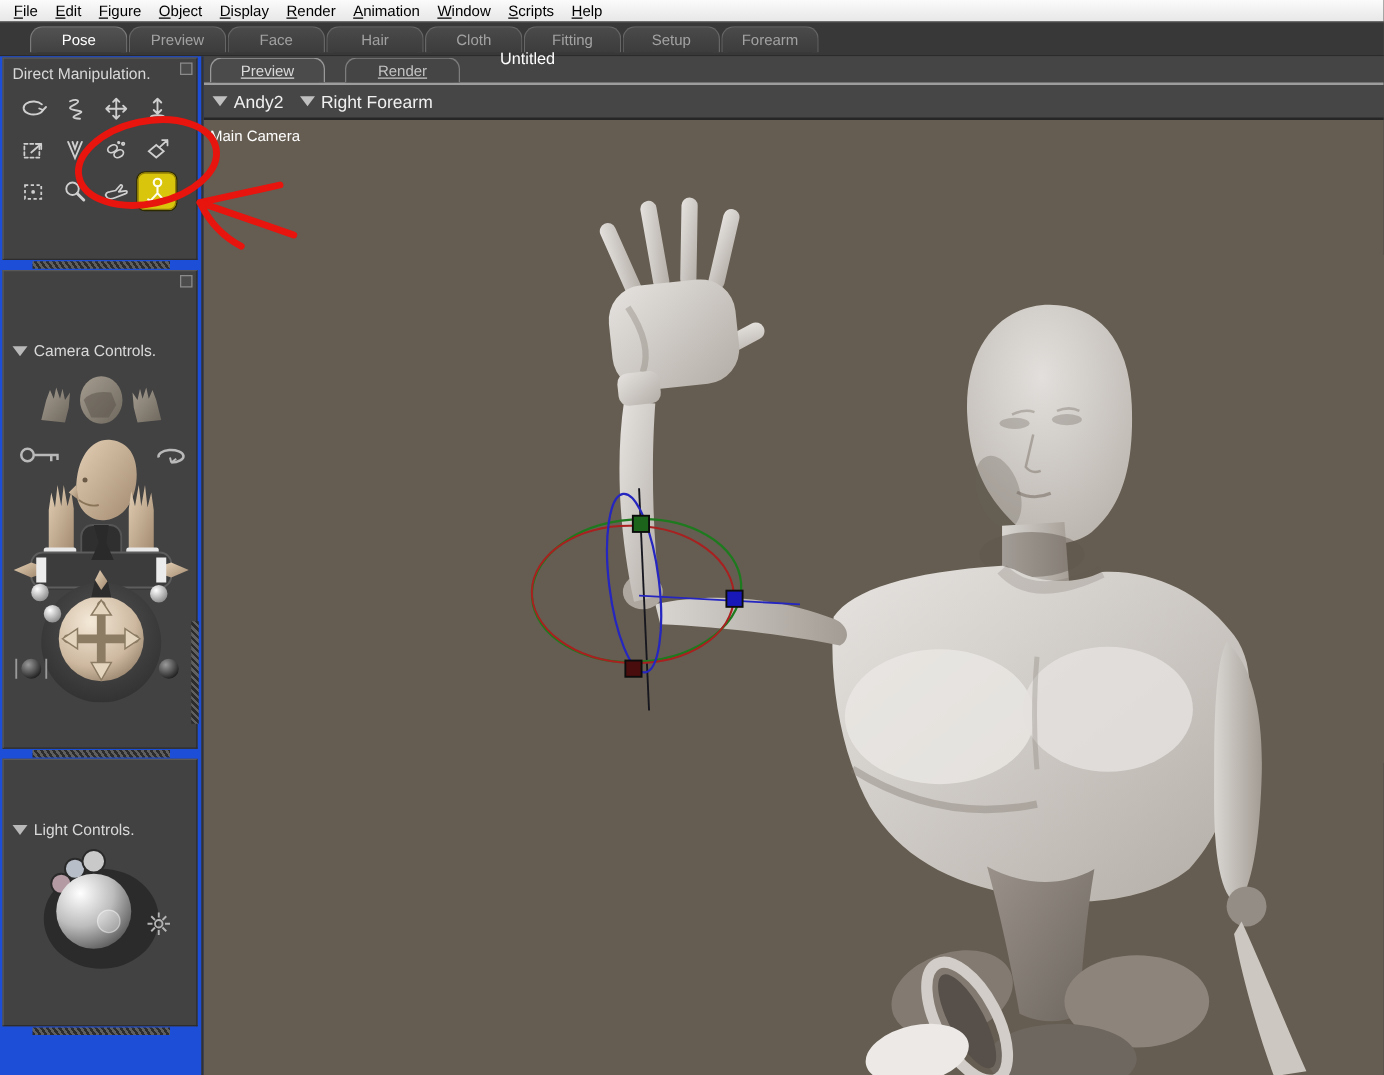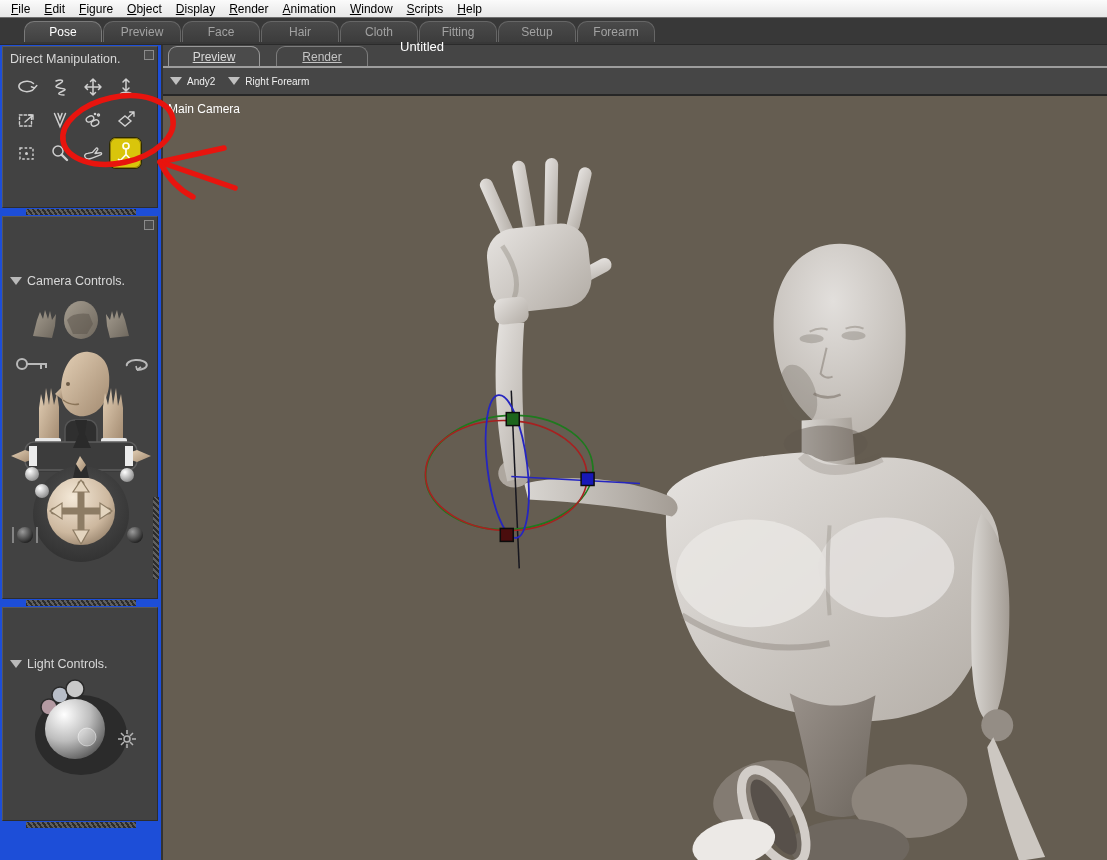--- a/index.html
+++ b/index.html
@@ -49,21 +49,21 @@
 
   
   .docarea{flex:1;display:flex;flex-direction:column;min-width:0;}
   .doctabs{height:21px;background:#454545;display:flex;align-items:flex-end;border-bottom:2px solid #9d9d9d;}
   .doctab{width:90px;height:19px;border:1px solid #8a8a8a;border-bottom:none;border-radius:9px 9px 0 0;
           font-size:12px;display:flex;align-items:center;justify-content:center;margin-right:16px;text-decoration:underline;}
   .doctab.active{margin-left:5px;background:#4b4b4b;color:#d9d9d9;border-color:#999;}
   .doctab.inactive{background:#454545;color:#c3c3c3;border-color:#7d7d7d;}
   .doc-title{color:#fff;font-size:13px;margin-left:16px;padding-bottom:12px;}
   .breadcrumb{height:26px;background:#464646;border-bottom:2px solid #262626;display:flex;
-              align-items:center;gap:5px;padding-left:7px;color:#f0f0f0;font-size:10px;}
+              align-items:center;gap:5px;padding-left:7px;color:#f0f0f0;font-size:14px;}
   .bc-tri{width:0;height:0;border-left:6px solid transparent;border-right:6px solid transparent;
           border-top:8px solid #c0c0c0;}
   .bc-label{margin-right:8px;}
   .viewport{position:relative;flex:1;background:#655d51;overflow:hidden;}
   .camera-label{position:absolute;left:5px;top:6px;color:#ffffff;font-size:12px;z-index:3;}
   .scene{position:absolute;left:0;top:0;width:100%;height:100%;}
 
   
   .annotation{position:absolute;left:0;top:0;width:1107px;height:860px;pointer-events:none;z-index:60;}
 </style>

